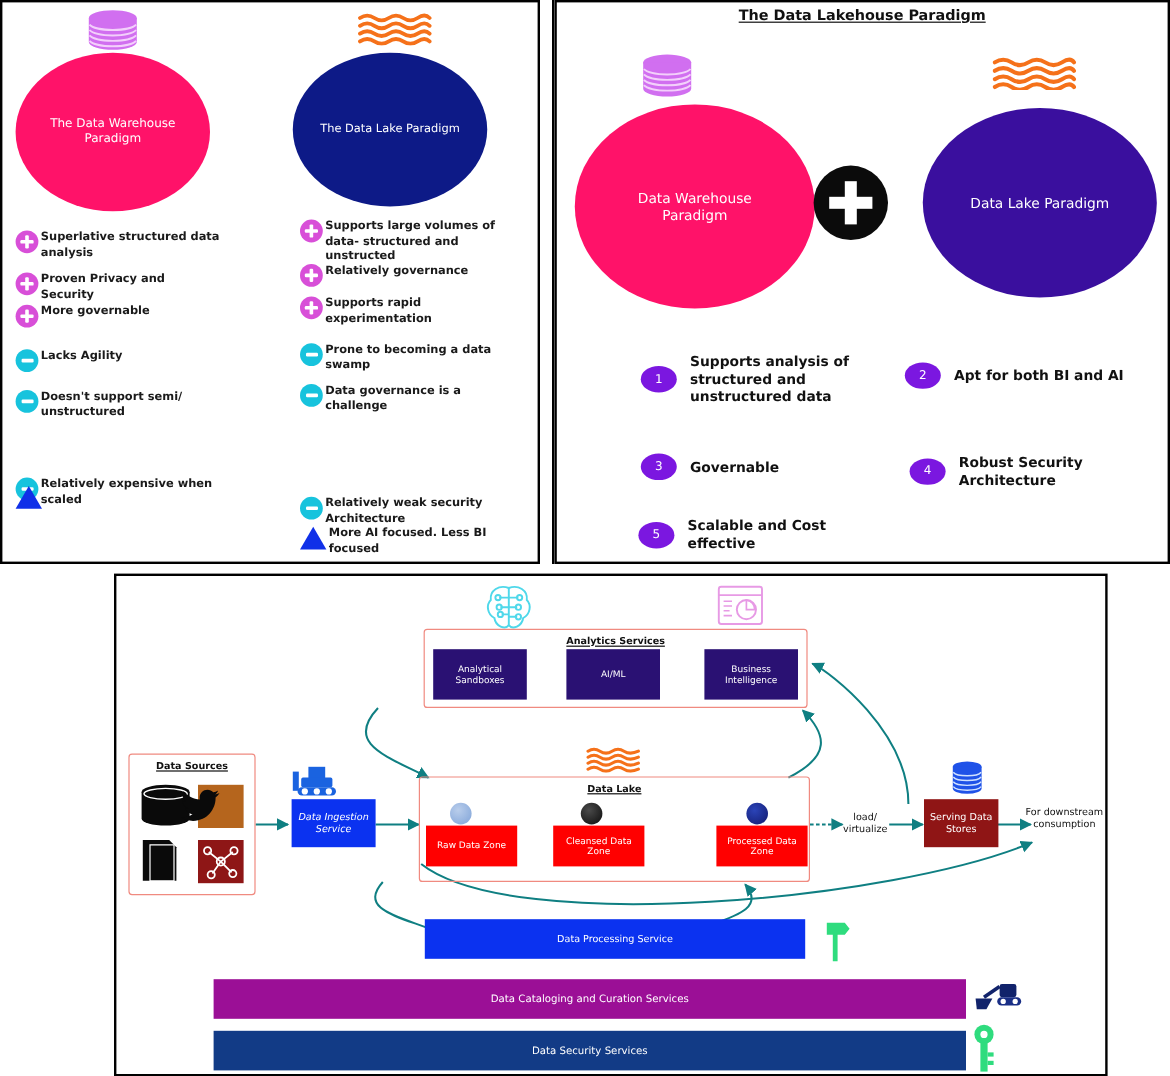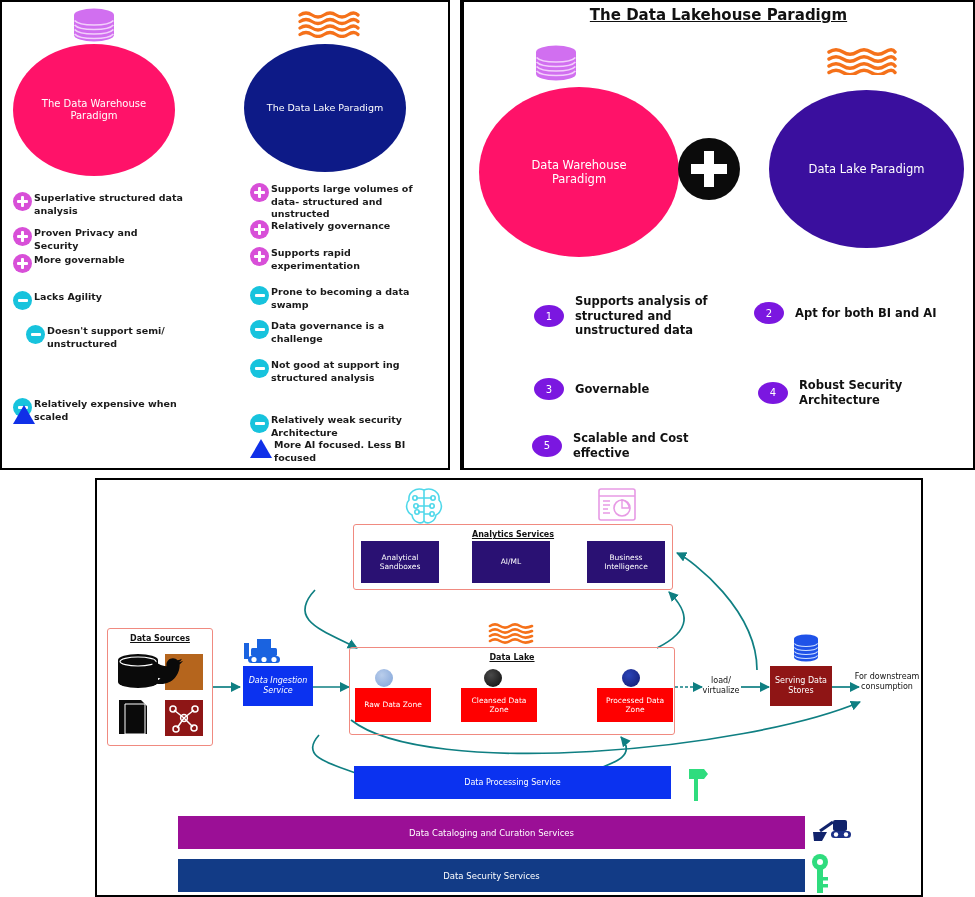--- a/index.html
+++ b/index.html
@@ -33,21 +33,21 @@
           border-bottom:19px solid #1030e8;}
 
   
   .num-row{position:absolute;display:flex;align-items:center;gap:11px;}
   .num-badge{flex:0 0 auto;width:30px;height:22px;border-radius:50%;background:#7b17e0;
              color:#fff;font-size:10px;display:flex;align-items:center;justify-content:center;}
   .num-txt{font-size:11.5px;line-height:1.28;color:#111;font-weight:600;}
 
   
   #lakehouse-title{position:absolute;left:0;right:0;top:4px;text-align:center;
-     font-size:15px;font-weight:600;color:#111;text-decoration:underline;}
+     font-size:12px;font-weight:600;color:#111;text-decoration:underline;}
   #plus-badge{position:absolute;left:676px;top:137px;width:62px;height:62px;border-radius:50%;
      background:#0b0b0b;}
   #plus-badge:before,#plus-badge:after{content:"";position:absolute;background:#fff;}
   #plus-badge:before{left:13px;top:26px;width:36px;height:10px;}
   #plus-badge:after{top:13px;left:26px;height:36px;width:10px;}
 
   
   .box{position:absolute;box-sizing:border-box;display:flex;align-items:center;
        justify-content:center;text-align:center;line-height:1.22;}
   .grp{position:absolute;box-sizing:border-box;border:1.4px solid #f08a80;border-radius:3px;}
@@ -103,21 +103,21 @@
     <span class="bullet-txt">Proven Privacy and Security</span>
   </div>
   <div class="bullet-row" style="left:11px;top:252px;">
     <span class="ic plus"></span>
     <span class="bullet-txt">More governable</span>
   </div>
   <div class="bullet-row" style="left:11px;top:289px;">
     <span class="ic minus"></span>
     <span class="bullet-txt">Lacks Agility</span>
   </div>
-  <div class="bullet-row" style="left:24px;top:323px;">
+  <div class="bullet-row" style="left:11px;top:323px;">
     <span class="ic minus"></span>
     <span class="bullet-txt">Doesn't support semi/ unstructured</span>
   </div>
   <div class="bullet-row" style="left:11px;top:364px;margin-top:32px;">
     <span class="ic minus"></span>
     <span class="bullet-txt">Relatively expensive when scaled</span>
   </div>
   <div class="bullet-row" style="left:11px;top:403px;">
     <span class="ic tri"></span>
   </div>
@@ -134,24 +134,20 @@
     <span class="ic plus"></span>
     <span class="bullet-txt">Supports rapid experimentation</span>
   </div>
   <div class="bullet-row" style="left:248px;top:284px;">
     <span class="ic minus"></span>
     <span class="bullet-txt">Prone to becoming a data swamp</span>
   </div>
   <div class="bullet-row" style="left:248px;top:318px;">
     <span class="ic minus"></span>
     <span class="bullet-txt">Data governance is a challenge</span>
-  </div>
-  <div class="bullet-row" style="left:248px;top:357px;">
-    <span class="ic minus"></span>
-    <span class="bullet-txt">Not good at support ing structured analysis</span>
   </div>
   <div class="bullet-row" style="left:248px;top:412px;">
     <span class="ic minus"></span>
     <span class="bullet-txt">Relatively weak security Architecture</span>
   </div>
   <div class="bullet-row" style="left:248px;top:437px;">
     <span class="ic tri"></span>
     <span class="bullet-txt">More AI focused. Less BI focused</span>
   </div>
 </div>

